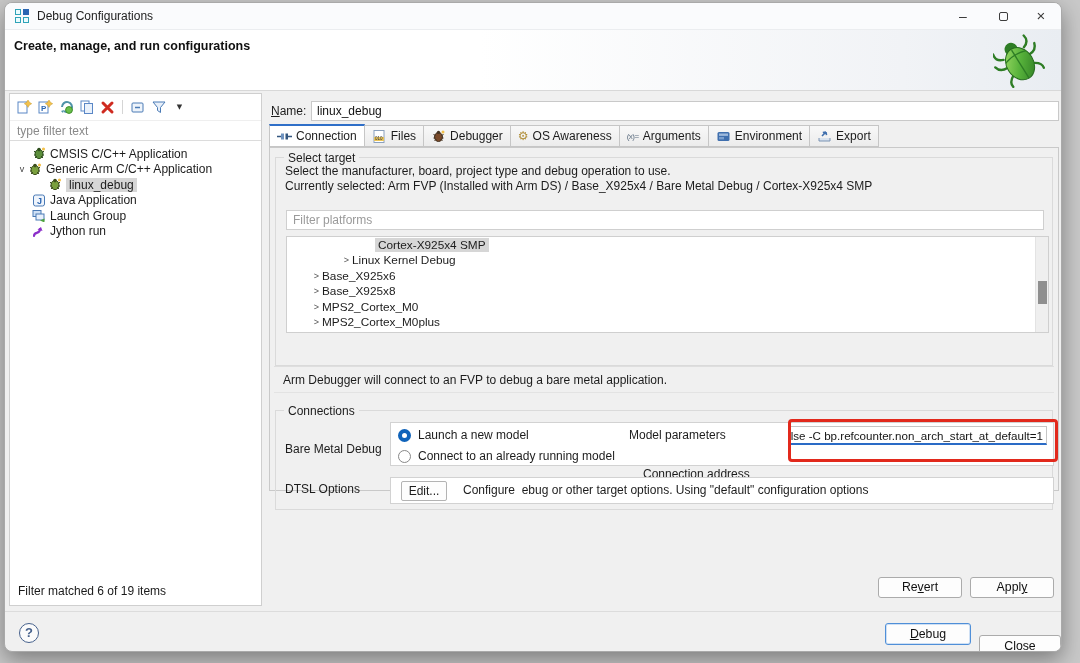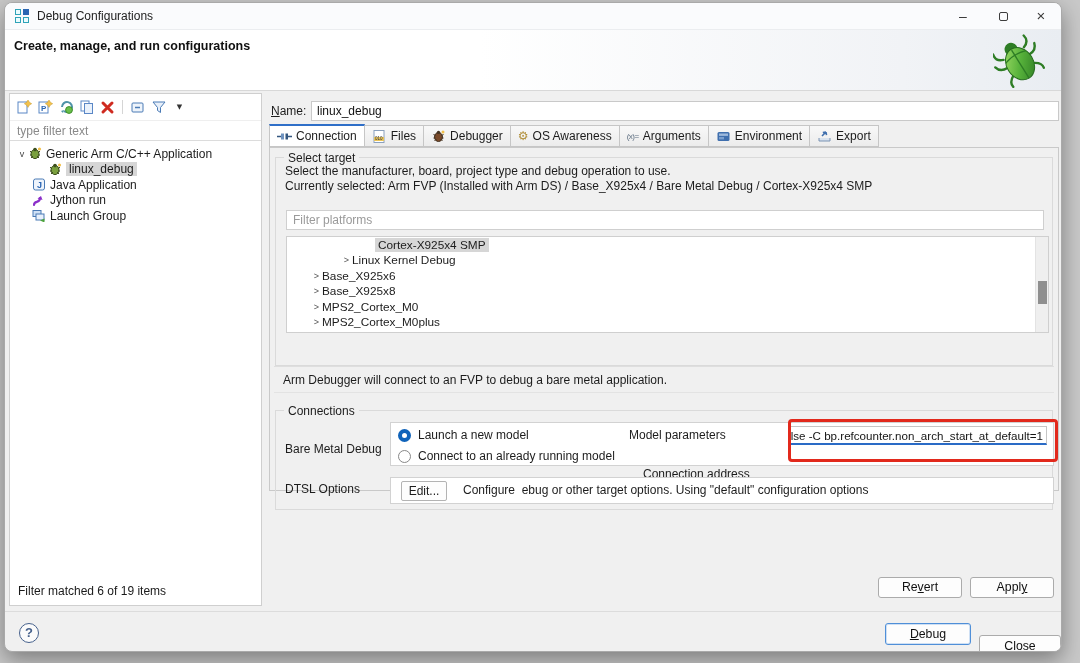--- a/index.html
+++ b/index.html
@@ -187,20 +187,29 @@
         </span>
       <span class="tbi">
         <svg width="16" height="15">
             <path d="M2 2 H14 L9.5 7.5 V12.5 L6.5 10.5 V7.5 Z" fill="#e8f0fa" stroke="#4a7ab5"></path>
           </svg>
         </span>
       <span class="tbi tb-caret">▼</span>
     </div>
     <input class="sb-filter" placeholder="type filter text" style="">
     <div class="sb-tree">
+      <div class="trow ind0">
+        <svg class="ticon" viewBox="0 0 14 13">
+            <ellipse cx="7" cy="7" rx="4" ry="4.6" fill="#5c8f3c" stroke="#2f4f1e"></ellipse>
+            <circle cx="7" cy="2.6" r="1.8" fill="#2f4f1e"></circle>
+            <path d="M2 4 L4 6 M2 8 L4 8 M3 11 L5 9 M12 4 L10 6 M12 8 L10 8 M11 11 L9 9" stroke="#2f4f1e" stroke-width="1"></path>
+            <circle cx="11.5" cy="2" r="1.6" fill="#f3c14b"></circle>
+          </svg>
+        <span>CMSIS C/C++ Application</span>
+      </div>
       <div class="trow">
         <span class="chev">v</span>
         <svg class="ticon" viewBox="0 0 14 13">
             <ellipse cx="7" cy="7" rx="4" ry="4.6" fill="#7aa03e" stroke="#3d4f1e"></ellipse>
             <circle cx="7" cy="2.6" r="1.8" fill="#3d4f1e"></circle>
             <path d="M2 4 L4 6 M2 8 L4 8 M3 11 L5 9 M12 4 L10 6 M12 8 L10 8 M11 11 L9 9" stroke="#3d4f1e" stroke-width="1"></path>
             <circle cx="11.5" cy="2" r="1.6" fill="#f3c14b"></circle>
           </svg>
         <span>Generic Arm C/C++ Application</span>
       </div>
@@ -215,32 +224,32 @@
       </div>
       <div class="trow ind0">
         <svg class="ticon" viewBox="0 0 14 13">
             <rect x="1.5" y="1" width="11" height="11" rx="2" fill="#eef4fc" stroke="#4a7ab5"></rect>
             <text x="5" y="10" font-size="9" fill="#2b66b3" font-family="sans-serif" font-weight="bold">J</text>
           </svg>
         <span>Java Application</span>
       </div>
       <div class="trow ind0">
         <svg class="ticon" viewBox="0 0 14 13">
-            <path d="M2 11 C2 6, 8 10, 8 4" fill="none" stroke="#8b2fc9" stroke-width="2.2" stroke-linecap="round"></path>
-            <path d="M5.5 4.5 L9 2 L10.5 6 Z" fill="#8b2fc9"></path>
-          </svg>
-        <span>Jython run</span>
-      </div>
-      <div class="trow ind0">
-        <svg class="ticon" viewBox="0 0 14 13">
             <rect x="1" y="1.5" width="8" height="6" fill="#cfe0f5" stroke="#4a7ab5"></rect>
             <rect x="4" y="5" width="8" height="6" fill="#e8f0fb" stroke="#4a7ab5"></rect>
             <path d="M8 11.5 L12.5 9.5 L12.5 13.5 Z" fill="#4da33c"></path>
           </svg>
         <span>Launch Group</span>
+      </div>
+      <div class="trow ind0">
+        <svg class="ticon" viewBox="0 0 14 13">
+            <path d="M2 11 C2 6, 8 10, 8 4" fill="none" stroke="#8b2fc9" stroke-width="2.2" stroke-linecap="round"></path>
+            <path d="M5.5 4.5 L9 2 L10.5 6 Z" fill="#8b2fc9"></path>
+          </svg>
+        <span>Jython run</span>
       </div>
     </div>
     <div class="sb-status">Filter matched 6 of 19 items</div>
   </div>
 
   <span class="name-label"><u>N</u>ame:</span>
   <input class="name-input" value="linux_debug" style="">
 
   <div class="tabs">
     <div class="tab active">

